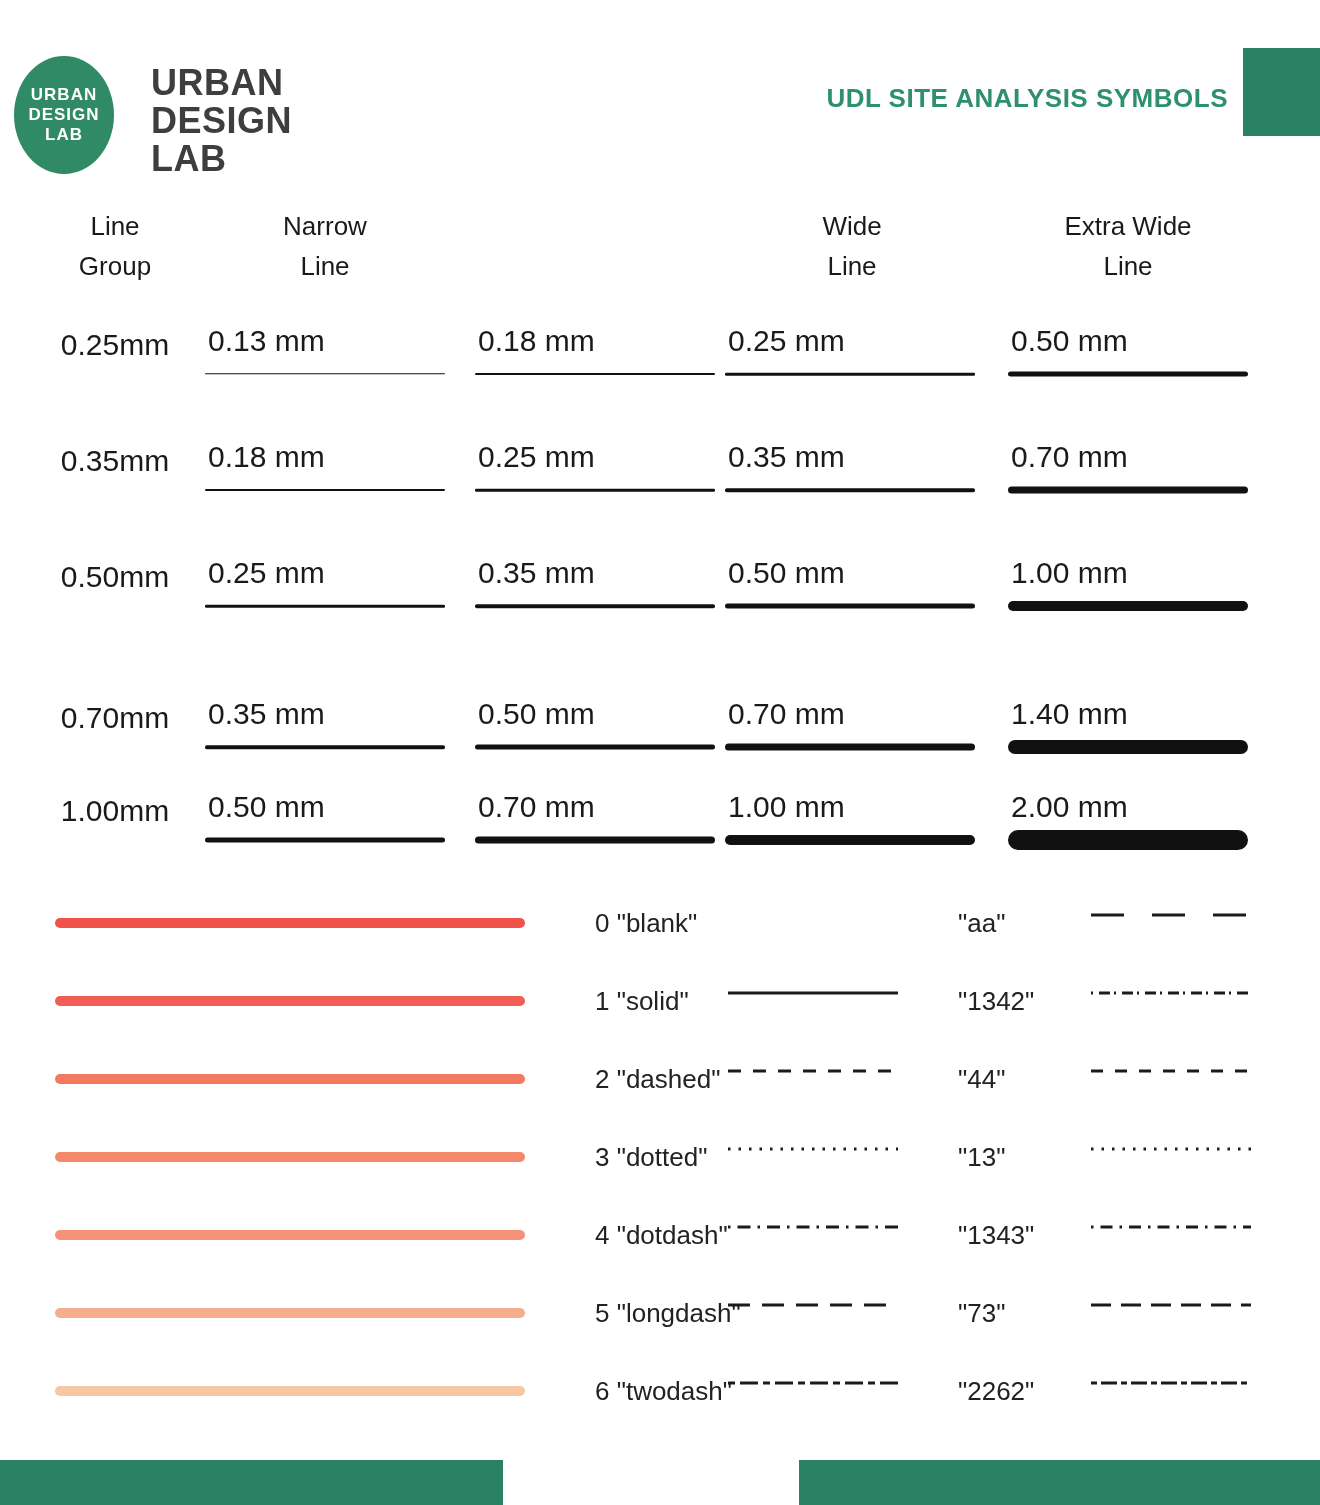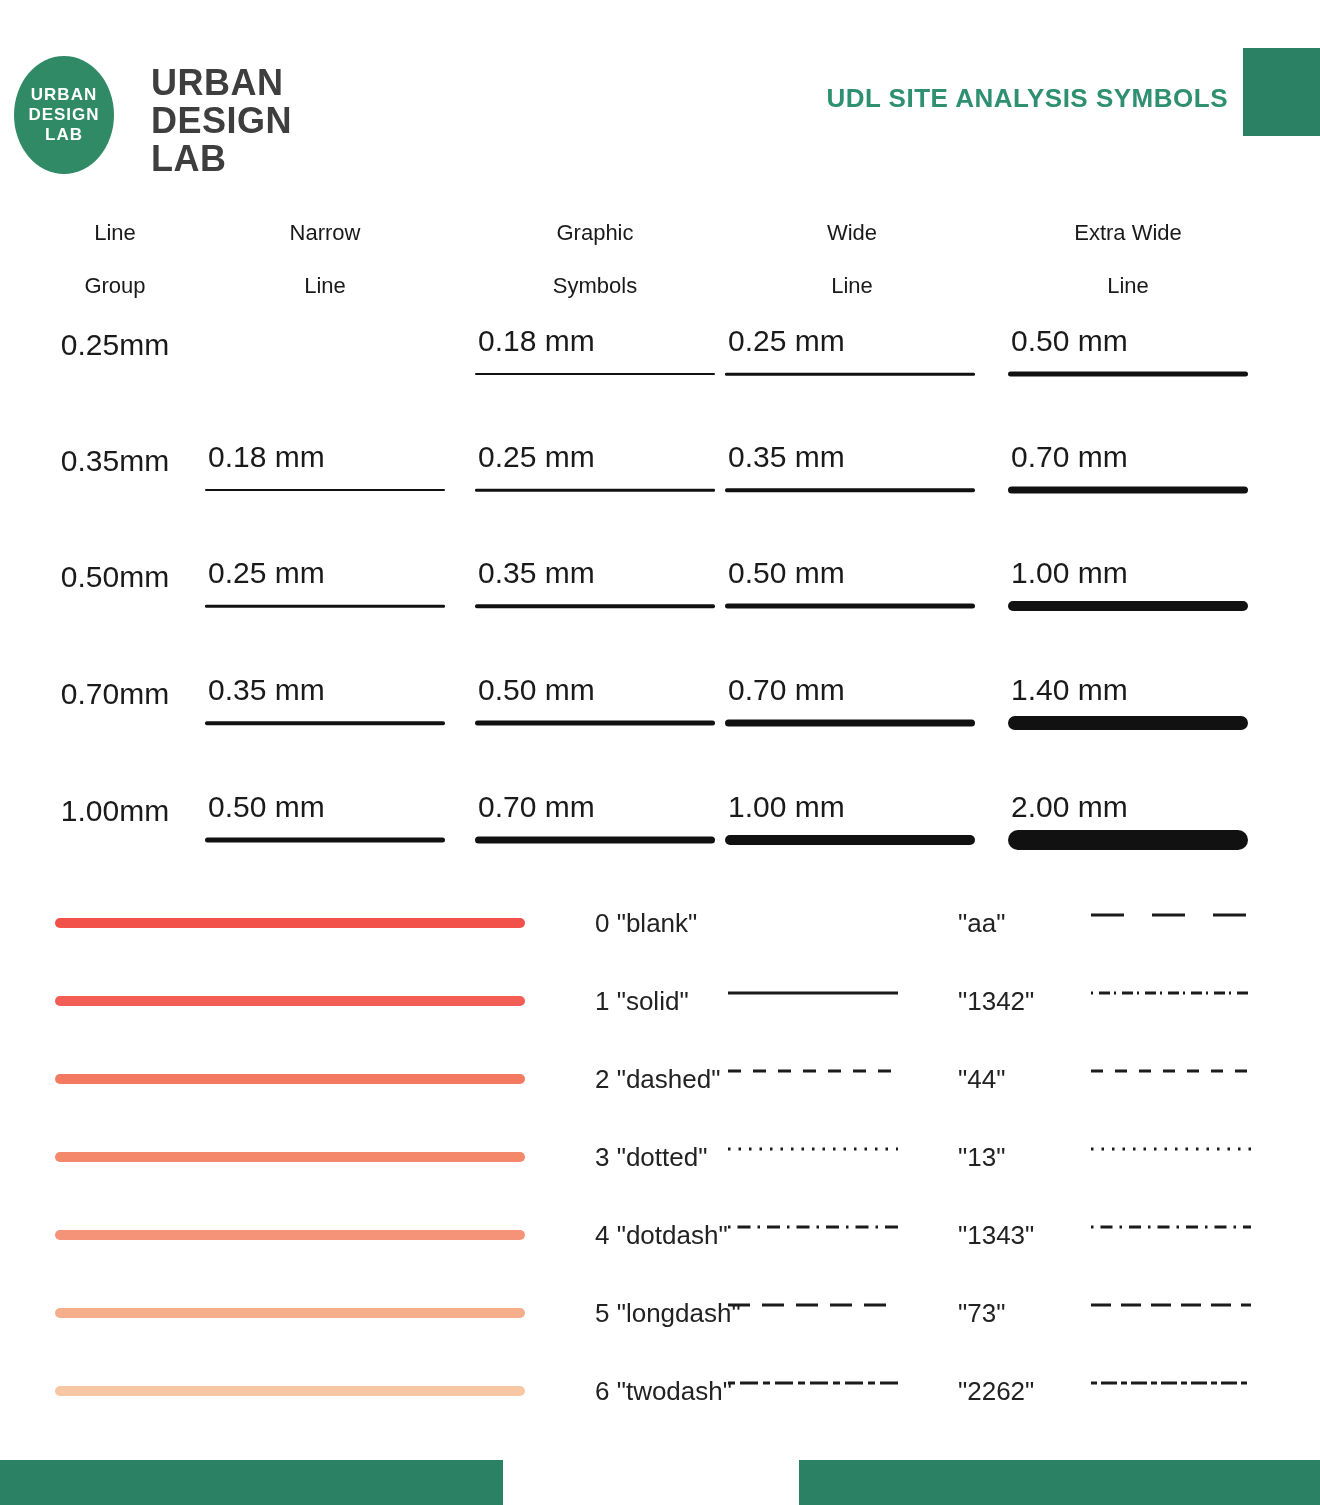--- a/index.html
+++ b/index.html
@@ -13,21 +13,21 @@
   .logo-line { color:#ffffff; font-weight:bold; font-size:17px; line-height:20px; letter-spacing:1px; }
   .brand { position:absolute; left:151px; top:16px; font-size:36px; font-weight:bold;
            color:#3e3e3e; line-height:38px; letter-spacing:0.5px; }
   .title-block { position:absolute; right:92px; top:30px; text-align:right; }
   .lib-title { font-size:34px; font-weight:bold; color:#3f3f3f; letter-spacing:0.5px; }
   .lib-sub { font-size:26px; font-weight:bold; color:#2e9070; margin-top:5px; letter-spacing:0.5px; }
   .corner-block { position:absolute; left:1243px; top:0; width:77px; height:88px; background:#2b8164; }
 
   
   .col-header { position:absolute; top:158px; width:220px; margin-left:-110px; text-align:center;
-                font-size:22px; line-height:53px; color:#1a1a1a; white-space:pre-line; }
+                font-size:26px; line-height:40px; color:#1a1a1a; white-space:pre-line; }
   .w-row { position:absolute; left:0; width:100%; height:116px; }
   .w-group { position:absolute; left:40px; width:150px; top:10px; text-align:center;
              font-size:30px; color:#1a1a1a; }
   .w-cell { position:absolute; top:0; height:116px; }
   .w-val { position:absolute; left:3px; top:6px; font-size:30px; color:#1a1a1a; }
   .w-line { position:absolute; left:0; top:56px; background:#111111; transform:translateY(-50%); }
 
   
   .lt-row { position:absolute; left:0; width:100%; height:78px; }
   .lt-swatch { position:absolute; left:55px; top:50%; transform:translateY(-50%);
@@ -62,30 +62,32 @@
   </div>
   <div class="title-block">
     <div class="lib-sub">UDL SITE ANALYSIS SYMBOLS</div>
   </div>
   <div class="corner-block"></div>
 
   <div class="col-header" style="left:115px">Line
 Group</div>
   <div class="col-header" style="left:325px">Narrow
 Line</div>
-  <div class="col-header" style="left:595px">Graphic
-Symbols</div>
   <div class="col-header" style="left:852px">Wide
 Line</div>
   <div class="col-header" style="left:1128px">Extra Wide
 Line</div>
 
   <div id="weights-rows">
       <div class="w-row" style="top: 270px;">
         <div class="w-group">0.25mm</div>
+        <div class="w-cell" style="left: 205px; width: 240px;">
+          <div class="w-val">0.13 mm</div>
+          <div class="w-line" style="width: 240px; height: 1.3px; border-radius: 0.65px;"></div>
+        </div>
         <div class="w-cell" style="left: 475px; width: 240px;">
           <div class="w-val">0.18 mm</div>
           <div class="w-line" style="width: 240px; height: 2px; border-radius: 1px;"></div>
         </div>
         <div class="w-cell" style="left: 725px; width: 250px;">
           <div class="w-val">0.25 mm</div>
           <div class="w-line" style="width: 250px; height: 2.5px; border-radius: 1.25px;"></div>
         </div>
         <div class="w-cell" style="left: 1008px; width: 240px;">
           <div class="w-val">0.50 mm</div>
@@ -123,21 +125,21 @@
         </div>
         <div class="w-cell" style="left: 725px; width: 250px;">
           <div class="w-val">0.50 mm</div>
           <div class="w-line" style="width: 250px; height: 5px; border-radius: 2.5px;"></div>
         </div>
         <div class="w-cell" style="left: 1008px; width: 240px;">
           <div class="w-val">1.00 mm</div>
           <div class="w-line" style="width: 240px; height: 10px; border-radius: 5px;"></div>
         </div>
       </div>
-      <div class="w-row" style="top: 619px;">
+      <div class="w-row" style="top: 643px;">
         <div class="w-group">0.70mm</div>
         <div class="w-cell" style="left: 205px; width: 240px;">
           <div class="w-val">0.35 mm</div>
           <div class="w-line" style="width: 240px; height: 3.5px; border-radius: 1.75px;"></div>
         </div>
         <div class="w-cell" style="left: 475px; width: 240px;">
           <div class="w-val">0.50 mm</div>
           <div class="w-line" style="width: 240px; height: 5px; border-radius: 2.5px;"></div>
         </div>
         <div class="w-cell" style="left: 725px; width: 250px;">

